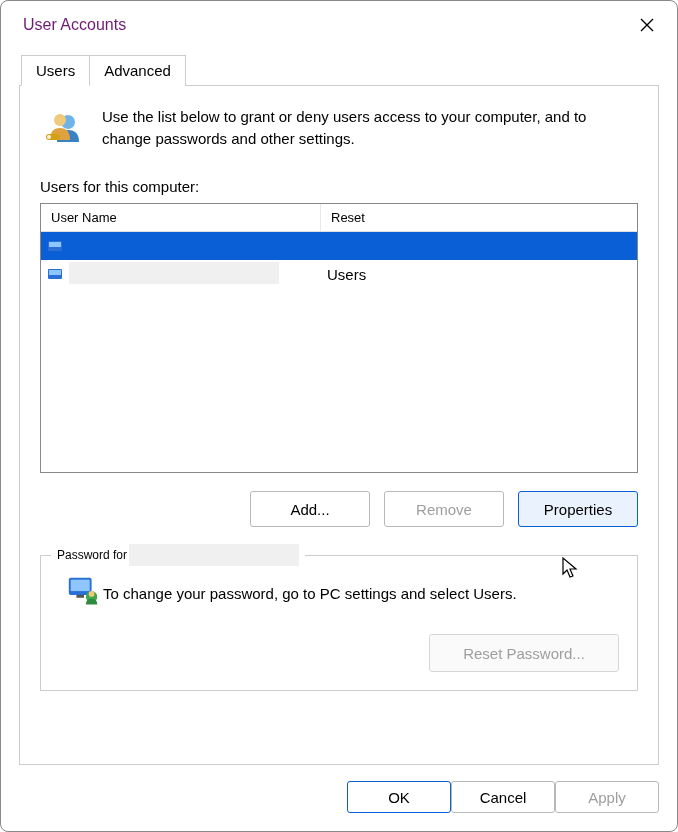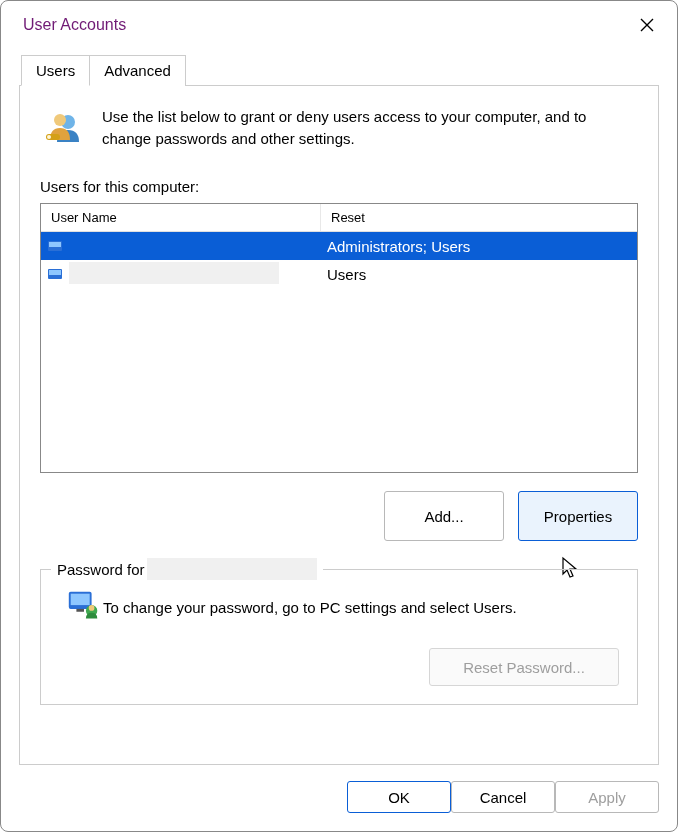--- a/index.html
+++ b/index.html
@@ -155,21 +155,21 @@
       padding-left: 6px;
     }
     .button-row {
       display: flex;
       justify-content: flex-end;
       gap: 14px;
       margin-top: 18px;
     }
     .btn {
       min-width: 120px;
-      height: 50px;
+      height: 36px;
       border: 1px solid #b8b8b8;
       background: #fff;
       font-size: 15px;
       color: #000;
       cursor: pointer;
       border-radius: 3px;
       font-family: inherit;
     }
     .btn.disabled {
       color: #9e9e9e;
@@ -184,21 +184,21 @@
       margin-top: 28px;
       padding: 18px 18px 18px 18px;
       position: relative;
     }
     .fieldset-legend {
       position: absolute;
       top: -12px;
       left: 10px;
       background: #fff;
       padding: 0 6px;
-      font-size: 15px;
+      font-size: 12px;
       display: flex;
       align-items: center;
     }
     .legend-redact {
       background: #f0f0f0;
       width: 170px;
       height: 22px;
       display: inline-block;
       margin-left: 2px;
     }
@@ -291,34 +291,34 @@
       <div class="list-header">
         <div class="col col-name">User Name</div>
         <div class="col col-group">Reset</div>
       </div>
       <div class="list-row selected">
         <svg class="row-icon" viewBox="0 0 16 16">
             <rect x="1" y="3" width="14" height="10" rx="1" fill="#2a6fd6"></rect>
             <rect x="2" y="4" width="12" height="5" fill="#8ec7ff"></rect>
           </svg>
         <div class="row-name"><span class="row-name-redact"></span></div>
-        <div class="row-group">Administrators; Users</div>
       </div>
       <div class="list-row">
         <svg class="row-icon" viewBox="0 0 16 16">
             <rect x="1" y="3" width="14" height="10" rx="1" fill="#2a6fd6"></rect>
             <rect x="2" y="4" width="12" height="5" fill="#8ec7ff"></rect>
           </svg>
         <div class="row-name"><span class="row-name-redact"></span></div>
         <div class="row-group">Users</div>
       </div>
     </div>
 
     <div class="button-row">
       <button class="btn">Add...</button>
+      <button class="btn disabled">Remove</button>
       <button class="btn focused">Properties</button>
     </div>
 
     <fieldset class="fieldset">
       <div class="fieldset-legend">
         <span>Password for</span>
         <span class="legend-redact"></span>
       </div>
       <div class="pw-row">
         <svg class="pw-icon" viewBox="0 0 40 40">

